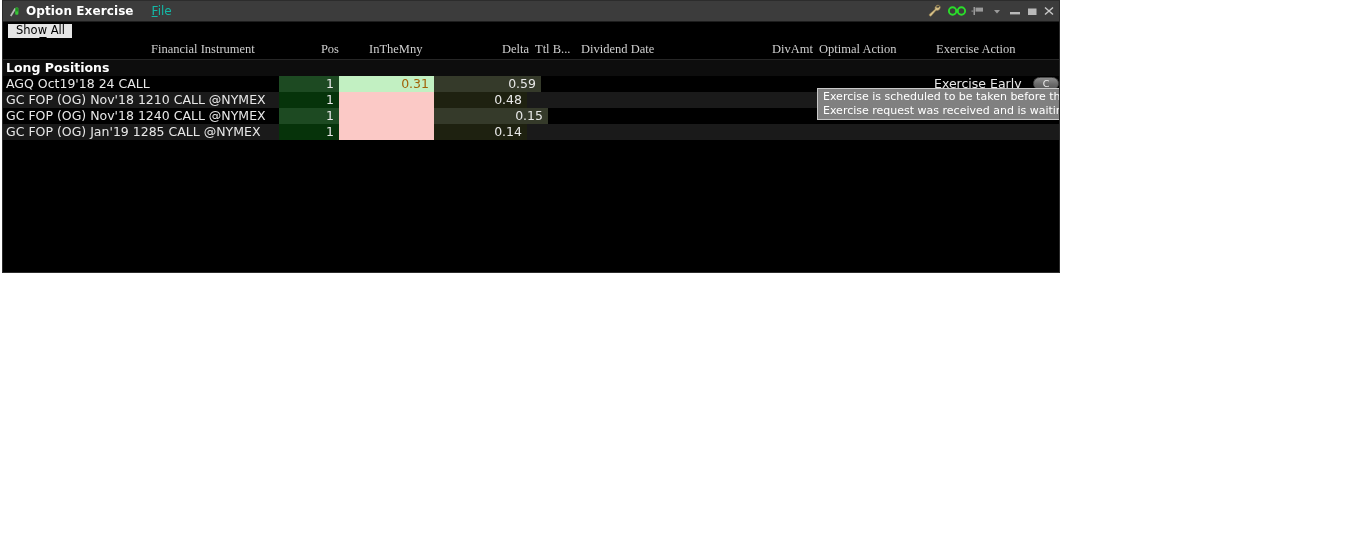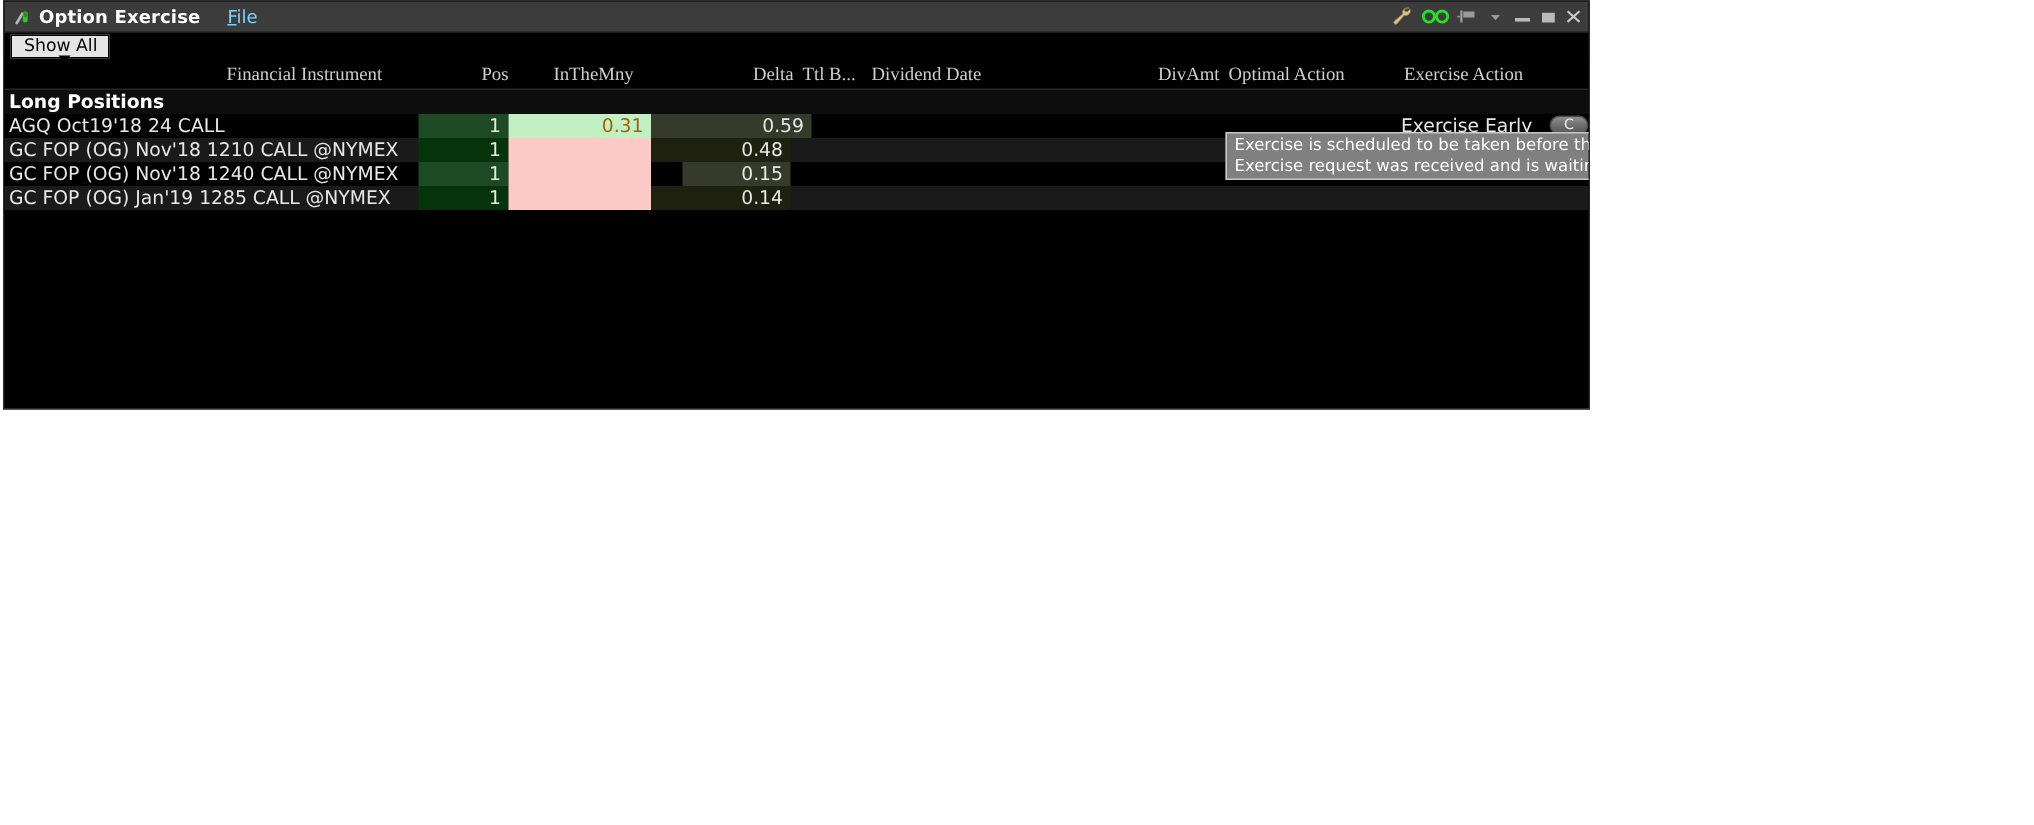--- a/index.html
+++ b/index.html
@@ -60,21 +60,21 @@
     white-space: nowrap;
     font-family: "DejaVu Sans", "Liberation Sans", sans-serif;
   }
 
   .menu-bar {
     display: flex;
     align-items: center;
     margin-left: 14px;
   }
   .menu-item {
-    color: #7dd3fc;
+    color: #14b8a6;
     font-size: 12px;
     padding: 1px 4px;
     cursor: default;
     white-space: nowrap;
   }
   .menu-item .mn {
     text-decoration: underline;
   }
 
   .tb-spacer { flex: 1 1 auto; }
@@ -367,21 +367,21 @@
         <span class="cell l" style="left:578px; width:122px;"></span>
         <span class="cell r" style="left:700px; width:110px;"></span>
         <span class="cell l" style="left:816px; width:112px;"></span>
         <span class="cell l link" style="left:928px; width:96px;">Select</span>
       </div>
 
       <div class="row odd">
         <span class="cell l" style="left:0px; width:276px;">GC FOP (OG) Nov'18 1240 CALL @NYMEX</span>
         <span class="cell r bg-posA" style="left:276px; width:60px;">1</span>
         <span class="cell r bg-itmP" style="left:336px; width:95px;"></span>
-        <span class="cell r bg-dltA" style="left:452px; width:72px;">0.15</span>
+        <span class="cell r bg-dltA" style="left:431px; width:114px;">0.15</span>
         <span class="cell r" style="left:524px; width:54px;"></span>
         <span class="cell l" style="left:578px; width:122px;"></span>
         <span class="cell r" style="left:700px; width:110px;"></span>
         <span class="cell l" style="left:816px; width:112px;"></span>
         <span class="cell l" style="left:928px; width:96px;"></span>
       </div>
 
       <div class="row even">
         <span class="cell l" style="left:0px; width:276px;">GC FOP (OG) Jan'19 1285 CALL @NYMEX</span>
         <span class="cell r bg-posB" style="left:276px; width:60px;">1</span>

